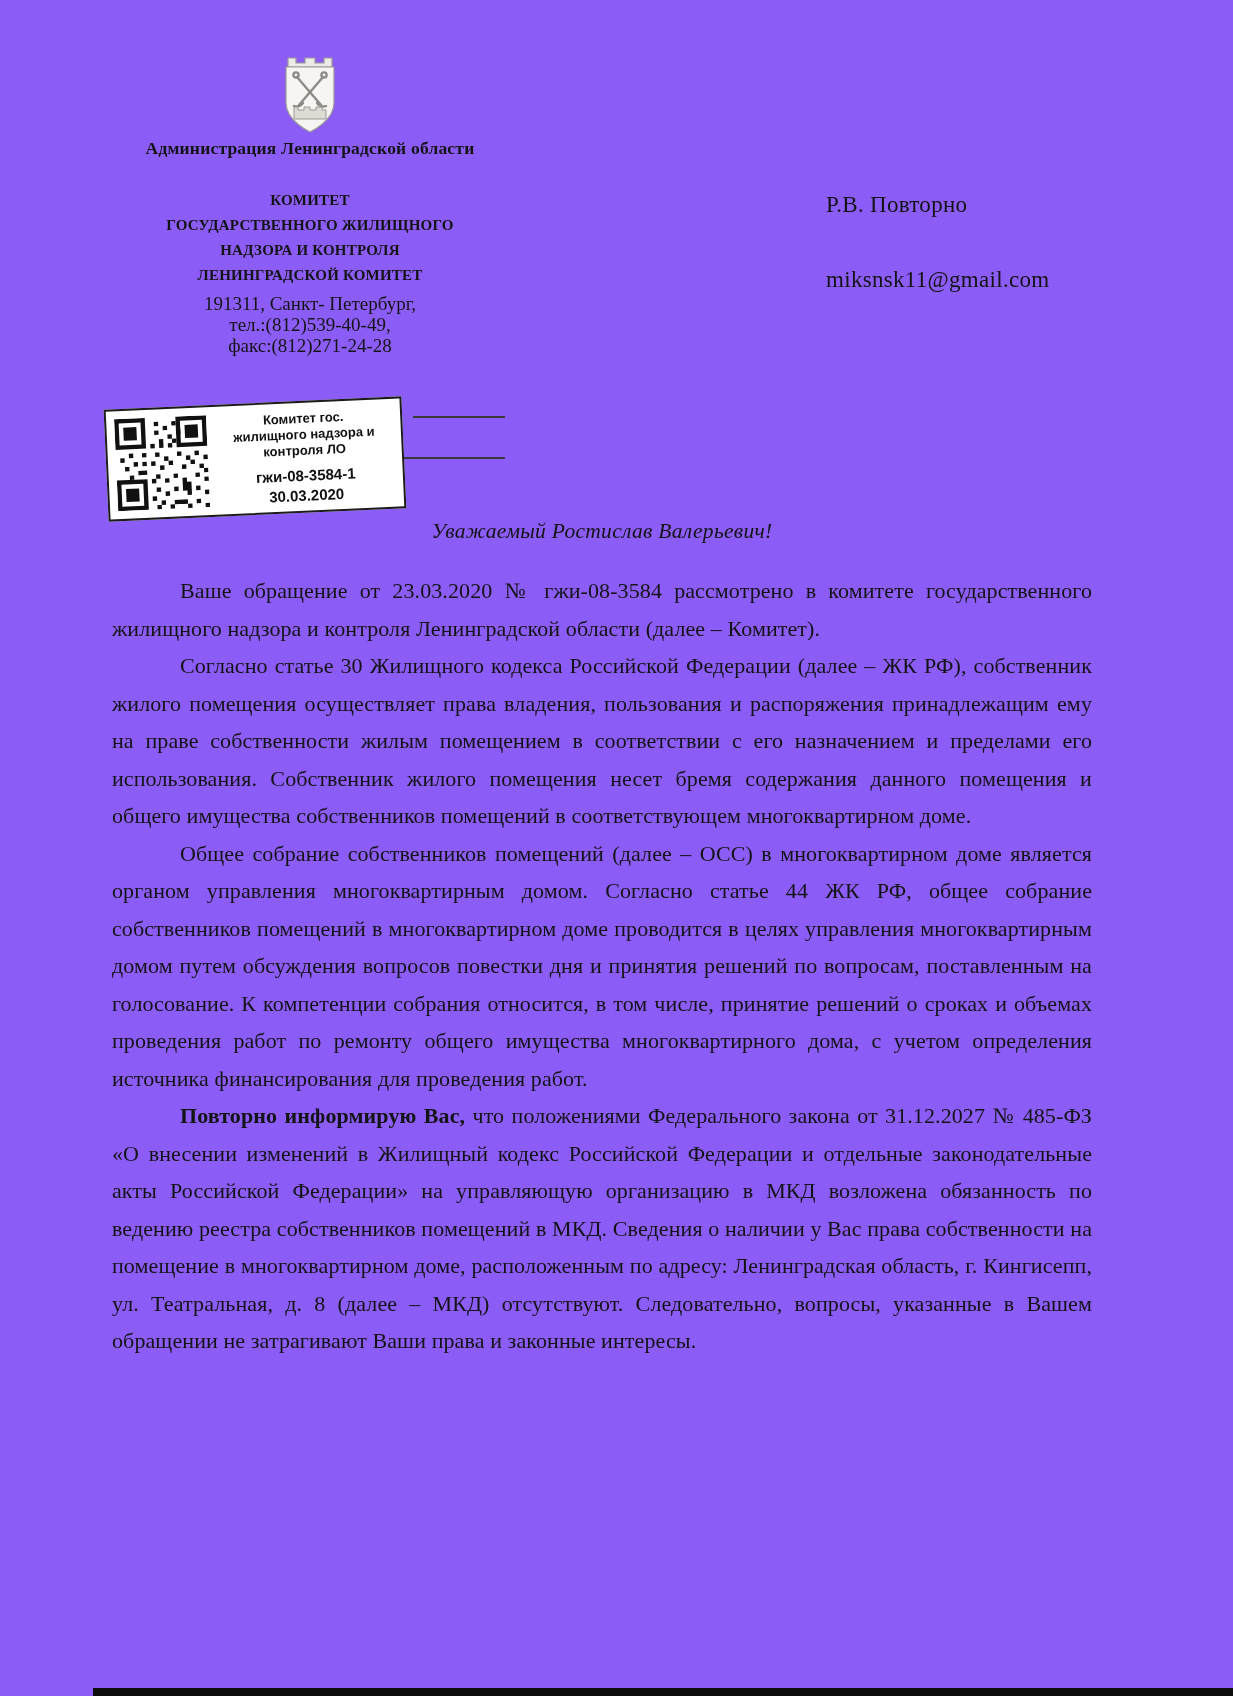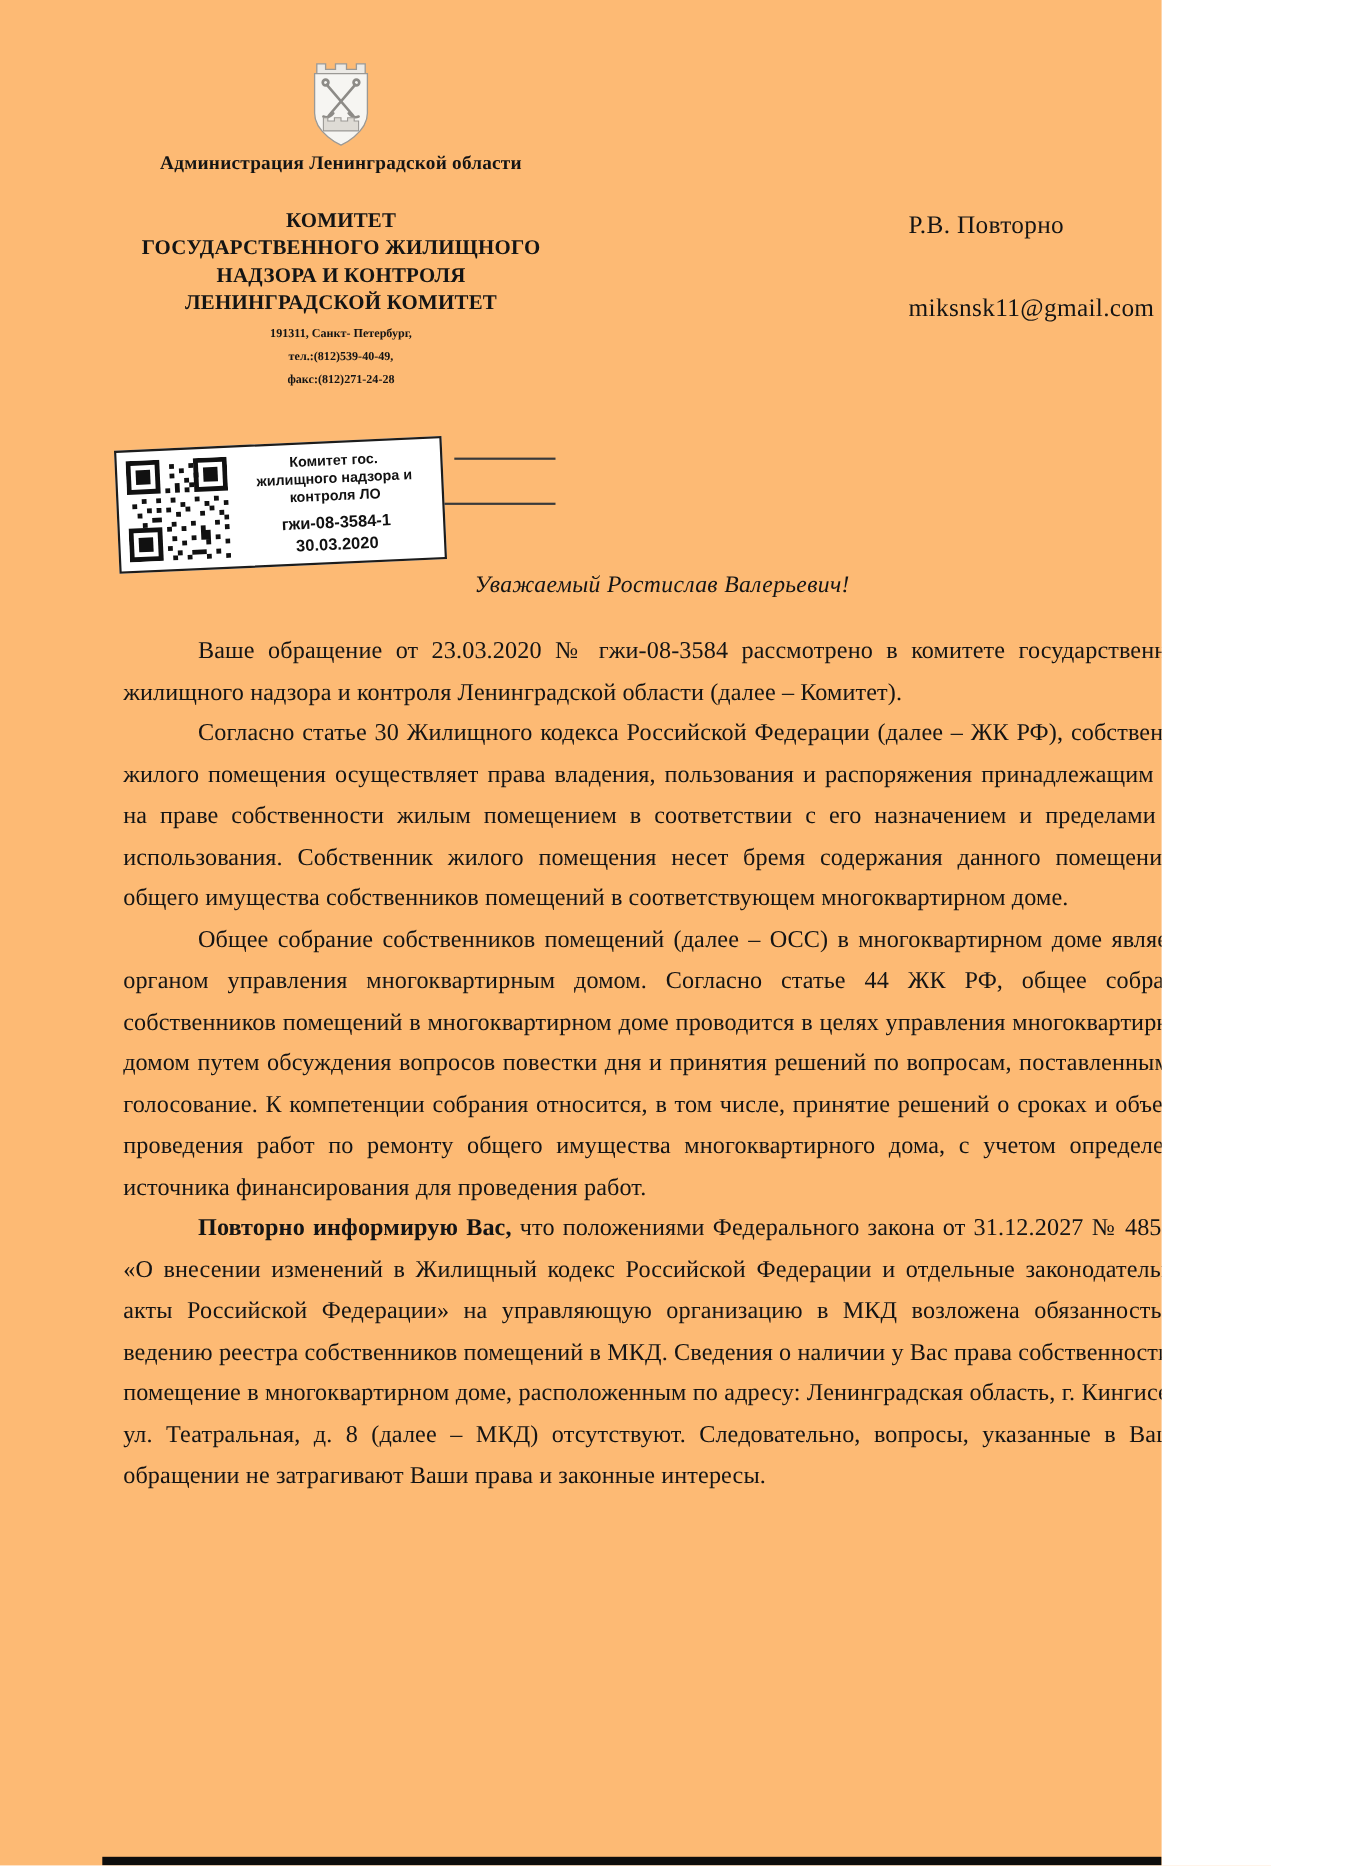--- a/index.html
+++ b/index.html
@@ -1,20 +1,20 @@
 <!DOCTYPE html>
 <html><head>
 <meta charset="utf-8">
 <style>
   html, body { margin:0; padding:0; background:#ffffff; }
   .page {
     position: relative;
-    width: 1056px;
+    width: 1233px;
     height: 1696px;
-    background: #fdba74;
+    background: #8b5cf6;
     overflow: hidden;
     font-family: "Liberation Serif", serif;
     color: #141414;
   }
 
   
   .emblem {
     position: absolute;
     left: 281px; top: 54px;
     width: 58px; height: 82px;
@@ -27,22 +27,22 @@
     font-weight: bold;
     font-size: 17.5px;
     letter-spacing: 0.2px;
   }
   .committee {
     position: absolute;
     left: 108px; top: 188px;
     width: 404px;
     text-align: center;
   }
-  .committee .cname { font-weight: bold; font-size: 19px; line-height: 25px; letter-spacing: 0.2px; }
-  .committee .caddr { font-size: 11px; line-height: 21px; font-weight: bold; }
+  .committee .cname { font-weight: bold; font-size: 15px; line-height: 25px; letter-spacing: 0.2px; }
+  .committee .caddr { font-size: 19px; line-height: 21px; }
   .committee .caddr-block { margin-top: 5px; }
 
   .recipient {
     position: absolute;
     left: 826px; top: 192px;
     font-size: 23px;
     letter-spacing: 0.3px;
   }
   .recipient .email { margin-top: 49px; }
 

